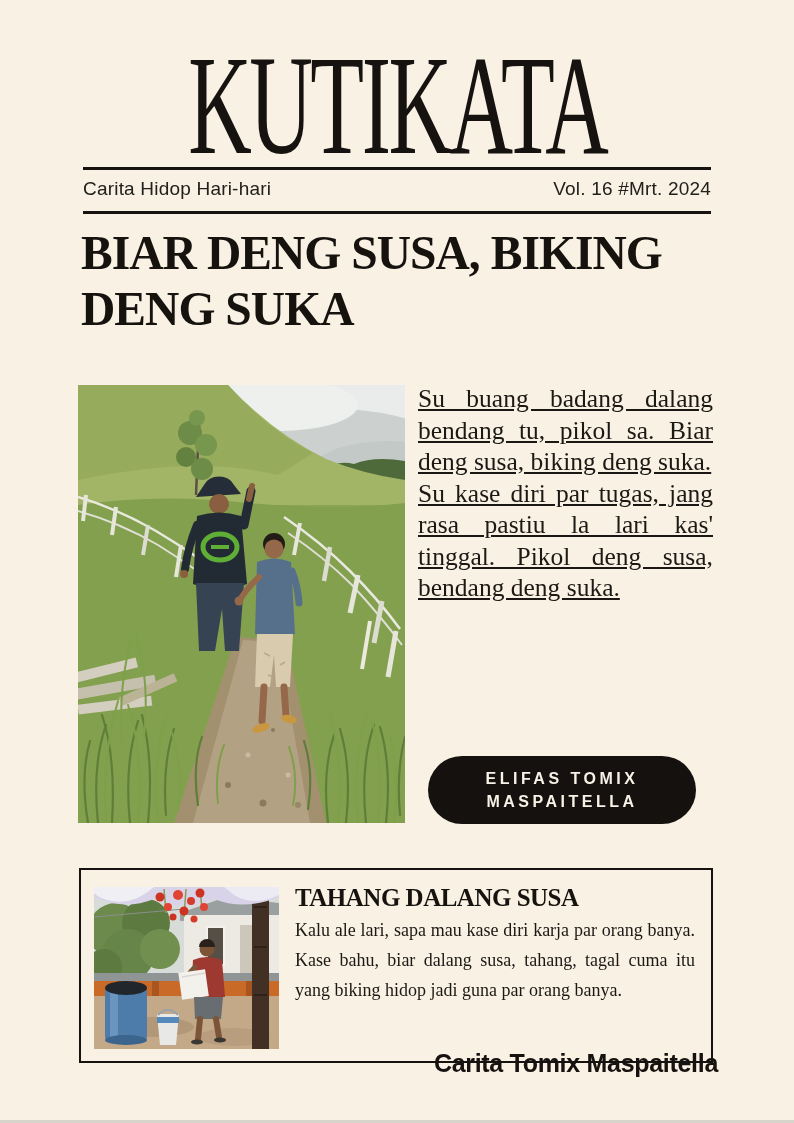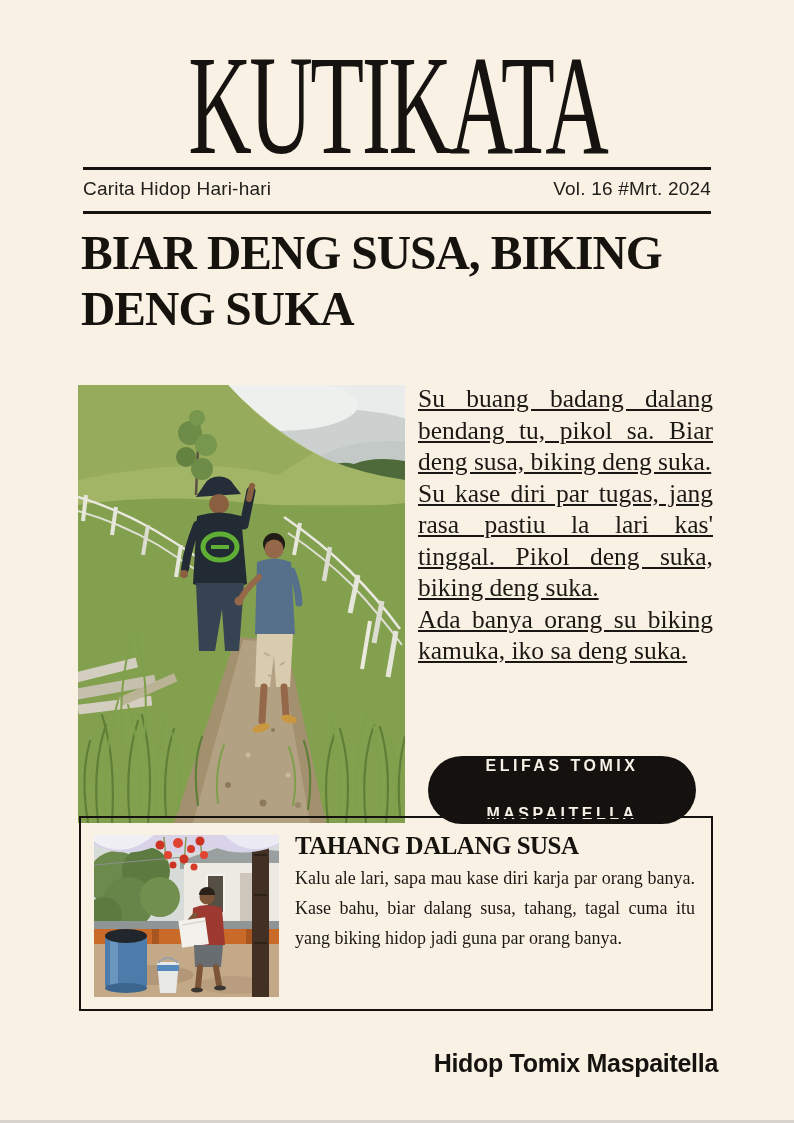--- a/index.html
+++ b/index.html
@@ -69,32 +69,32 @@
     margin:0;
     font-size:25.5px; line-height:31.5px;
     text-align:justify; text-justify:inter-word;
     color:#1c1915;
   }
 
   .badge {
     position:absolute; top:756px; left:428px;
     width:268px; height:68px;
     background:#14110e; border-radius:34px;
-    display:flex; flex-direction:column; justify-content:space-between; align-items:center;
+    display:flex; flex-direction:column; justify-content:center; align-items:center;
     gap:3px;
   }
   .badge span {
     font-family:"Liberation Sans", sans-serif;
     font-weight:700; font-size:16px; letter-spacing:3.5px;
     color:#f7f1e6; line-height:20px;
   }
 
   
   .callout {
-    position:absolute; top:816px; left:79px; width:634px; height:195px;
+    position:absolute; top:868px; left:79px; width:634px; height:195px;
     border:2.5px solid #15120f;
     display:flex; gap:16px;
     padding:14px 16px 12px 13px;
     background:transparent;
   }
   .photo-callout {
     flex:none; width:185px; height:162px; margin:3px 0 0 0; overflow:hidden;
   }
   .callout-text { flex:1; min-width:0; }
   .callout-text h3 {
@@ -251,22 +251,21 @@
         <path d="M140,418 Q136,386 146,360"></path>
           <path d="M215,420 Q221,390 211,362"></path>
         <path d="M44,360 Q40,300 54,252"></path>
           <path d="M66,352 Q72,296 58,250"></path>
       </g>
     </svg>
   </figure>
 
   <div class="article-col">
     <p>Su buang badang dalang bendang tu, pikol sa. Biar deng susa, biking deng suka.</p>
-    <p>Su kase diri par tugas, jang rasa pastiu la lari kas' tinggal. Pikol deng suka, biking deng suka.</p>
-    <p>Ada banya orang su biking kamuka, iko sa deng suka.</p>
+    <p>Su kase diri par tugas, jang rasa pastiu la lari kas' tinggal. Pikol deng susa, bendang deng suka.</p>
   </div>
 
   <div class="badge">
     <span>ELIFAS TOMIX</span>
     <span>MASPAITELLA</span>
   </div>
 
   <section class="callout">
     <figure class="photo-callout">
       <svg viewBox="0 0 185 162" preserveAspectRatio="none">
@@ -344,15 +343,15 @@
           <circle cx="100" cy="32" r="3.5" fill="#d63a28"></circle>
         </g>
       </svg>
     </figure>
     <div class="callout-text">
       <h3>TAHANG DALANG SUSA</h3>
       <p>Kalu ale lari, sapa mau kase diri karja par orang banya. Kase bahu, biar dalang susa, tahang, tagal cuma itu yang biking hidop jadi guna par orang banya.</p>
     </div>
   </section>
 
-  <div class="signature">Hidop Tomix Maspaitella</div>
+  <div class="signature">Carita Tomix Maspaitella</div>
 
 </div>
 
 </body></html>

